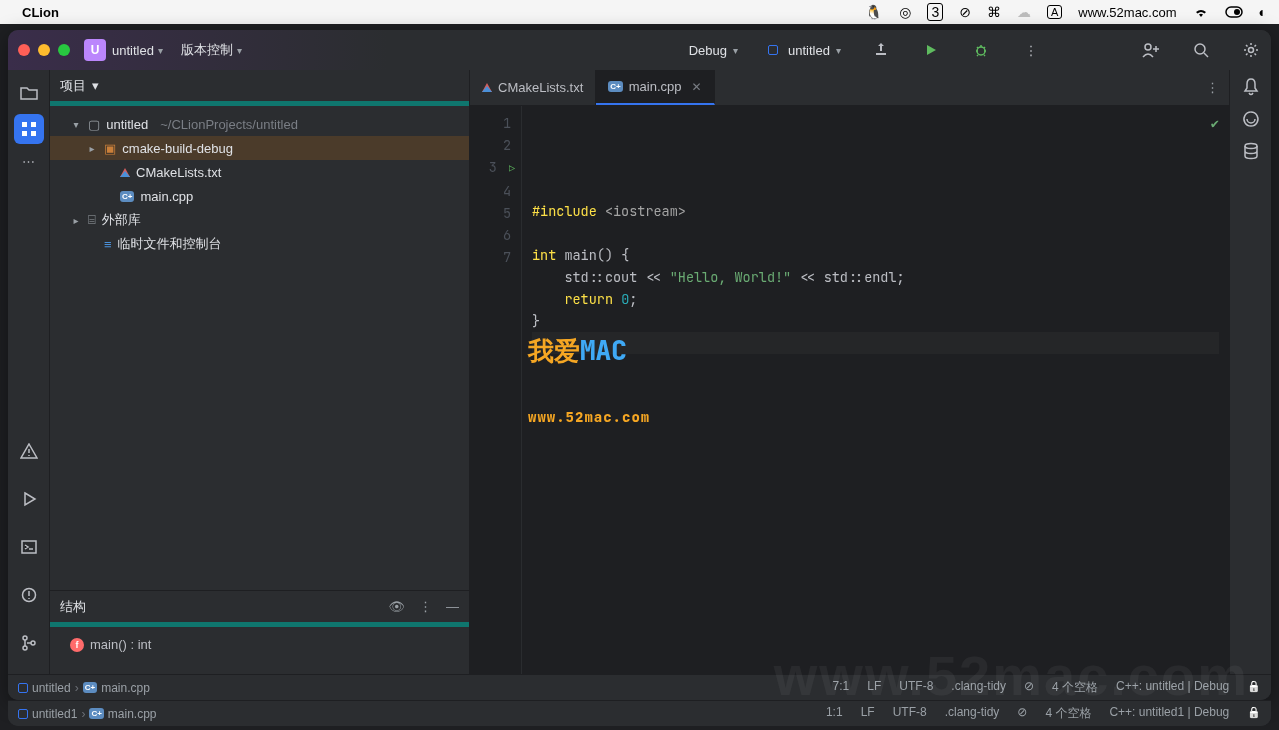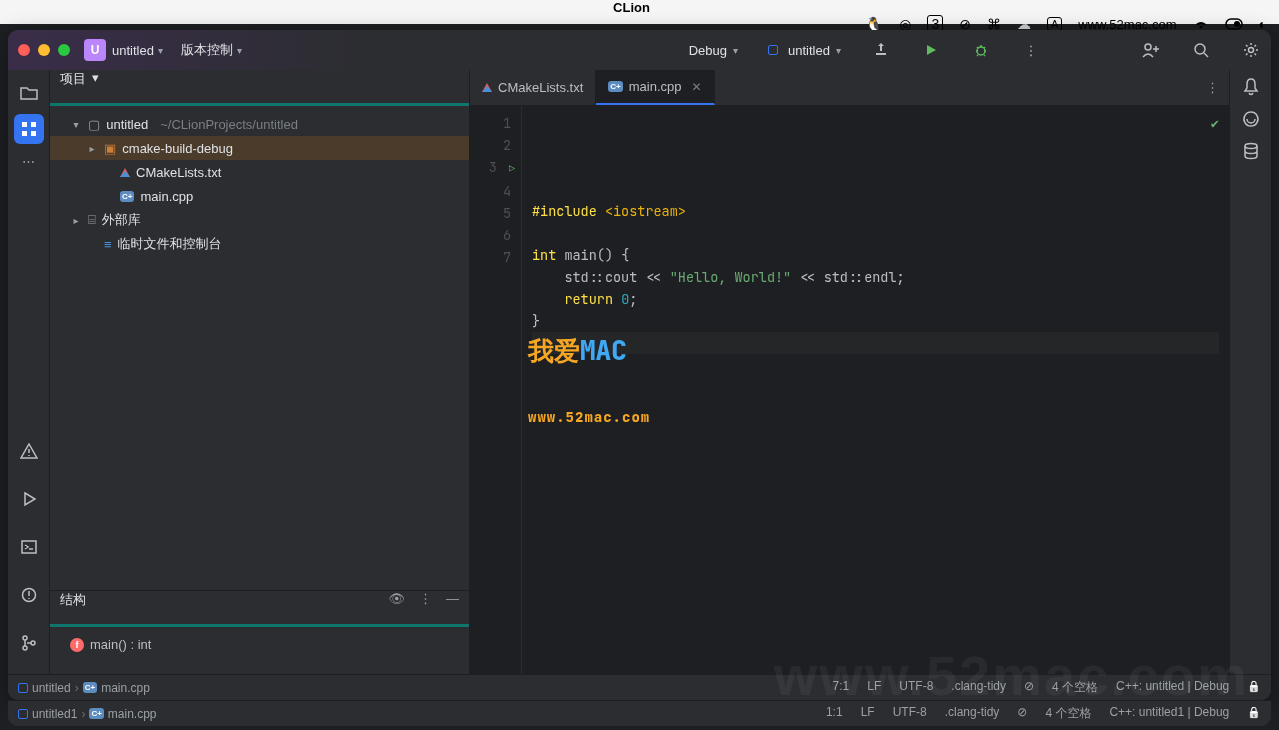--- a/index.html
+++ b/index.html
@@ -15,21 +15,20 @@
 
 .mac-menubar {
   height: 24px;
   background: #f5f5f5;
   color: #000;
   display: flex;
   align-items: center;
   padding: 0 12px;
   font-size: 13px;
   font-weight: 500;
-  flex-direction: column;
 }
 .mac-menubar .apple { font-size: 14px; margin-right: 10px; }
 .mac-menubar .app-name { font-weight: 700; margin-right: 16px; }
 .mac-menubar .menu-items { display: flex; gap: 20px; }
 .mac-menubar .right { margin-left: auto; display: flex; align-items: center; gap: 16px; font-size: 13px; }
 .mac-menubar .right .icon { font-size: 14px; }
 .mac-menubar .boxed { border: 1px solid #000; border-radius: 3px; padding: 0 3px; font-size: 11px; }
 
 
 .ide-window {
@@ -84,24 +83,25 @@
 .sidebar {
   width: 420px;
   background: #2b2d30;
   border-right: 1px solid #1e1f22;
   display: flex;
   flex-direction: column;
 }
 .panel-header {
   height: 36px;
   display: flex;
+  align-items: center;
   padding: 0 10px;
   font-weight: 500;
   color: #dfe1e5;
-  border-bottom: 3px solid #0f766e;
+  border-bottom: 5px solid #0f766e;
 }
 .panel-header .right-icons { margin-left: auto; display: flex; gap: 14px; color: #9aa0a6; }
 .tree { padding: 6px 0; font-size: 13px; }
 .tree-row { display: flex; align-items: center; gap: 6px; height: 24px; padding: 0 6px; color: #dfe1e5; }
 .tree-row .arrow { width: 12px; text-align: center; color: #9aa0a6; font-size: 10px; }
 .tree-row .path { color: #7a7e85; margin-left: 6px; font-size: 13px; }
 .tree-row.selected { background: #4b3b2a; }
 .folder-icon { color: #9aa0a6; }
 .cmake-icon { display:inline-block; width:0; height:0; border-left:5px solid transparent; border-right:5px solid transparent; border-bottom:9px solid #d35f5f; position: relative; }
 .cmake-icon::after { content:""; position:absolute; left:-5px; top:3px; width:0; height:0; border-left:5px solid transparent; border-right:5px solid transparent; border-bottom:6px solid #4a90d9; }
@@ -121,21 +121,21 @@
 .tab { display: flex; align-items: center; gap: 6px; padding: 0 12px; color: #bcbec4; border-right: 1px solid #1e1f22; }
 .tab.active { background: #1e1f22; border-bottom: 2px solid #3574f0; }
 .tab .close { color: #7a7e85; font-size: 12px; margin-left: 4px; }
 .tabs-row .tab-more { margin-left: auto; padding: 0 10px; display:flex; align-items:center; color:#9aa0a6; }
 .editor-body { flex: 1; display: flex; font-family: "JetBrains Mono", Menlo, monospace; font-size: 13.5px; position: relative; }
 .gutter { width: 52px; text-align: right; padding-right: 10px; color: #4b5059; background: #1e1f22; padding-top: 6px; line-height: 22px; border-right: 1px solid #2a2c2f; }
 .code { flex:1; padding: 6px 10px; line-height: 22px; white-space: pre; position: relative; }
 .kw { color: #fde047; }
 .fn { color: #bcbec4; }
 .str { color: #6aab73; }
-.inc { color: #eab308; }
+.inc { color: #a3a3a3; }
 .ns { color: #bcbec4; }
 .num { color: #2aacb8; }
 .cur-line { background: rgba(255,255,255,0.03); display:block; }
 .check-mark { position: absolute; top: 6px; right: 10px; color: #6aab73; }
 
 
 .watermark { position: absolute; left: 6px; top: 190px; font-weight: 800; pointer-events: none; }
 .watermark .l1 { font-size: 26px; }
 .watermark .l1 .o { color: #f5a623; }
 .watermark .l1 .b { color: #3fa9f5; }

